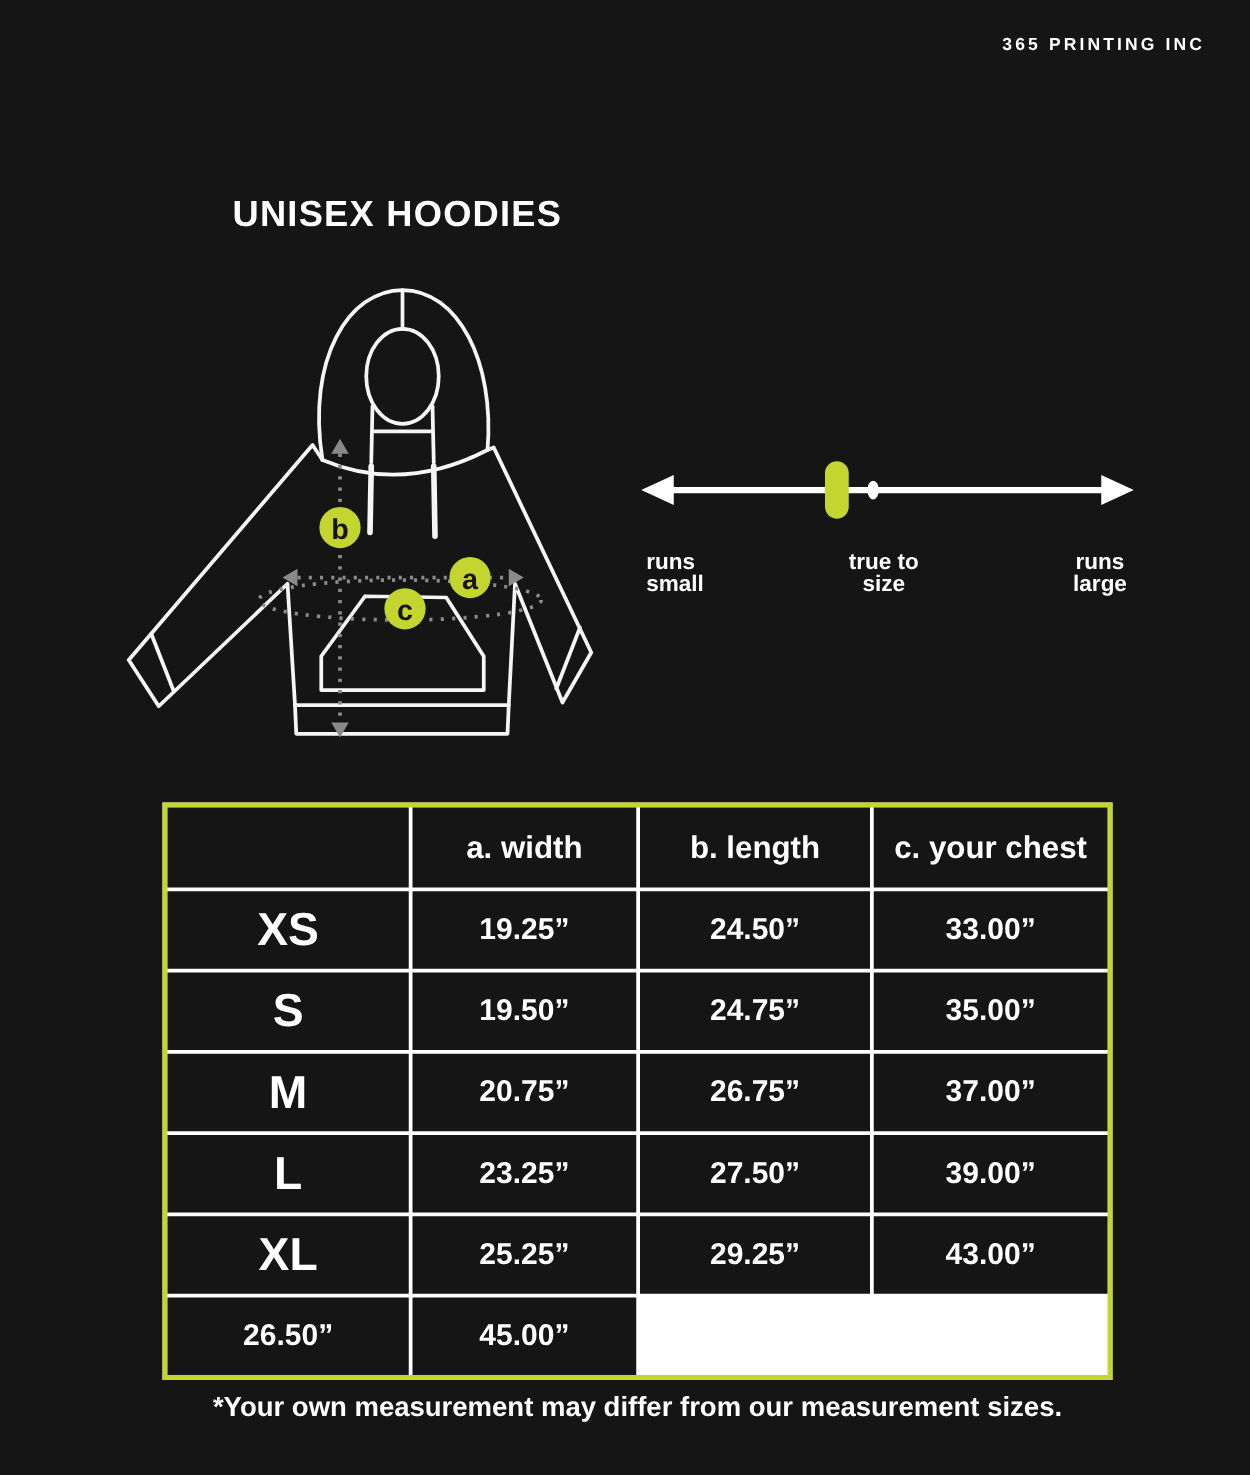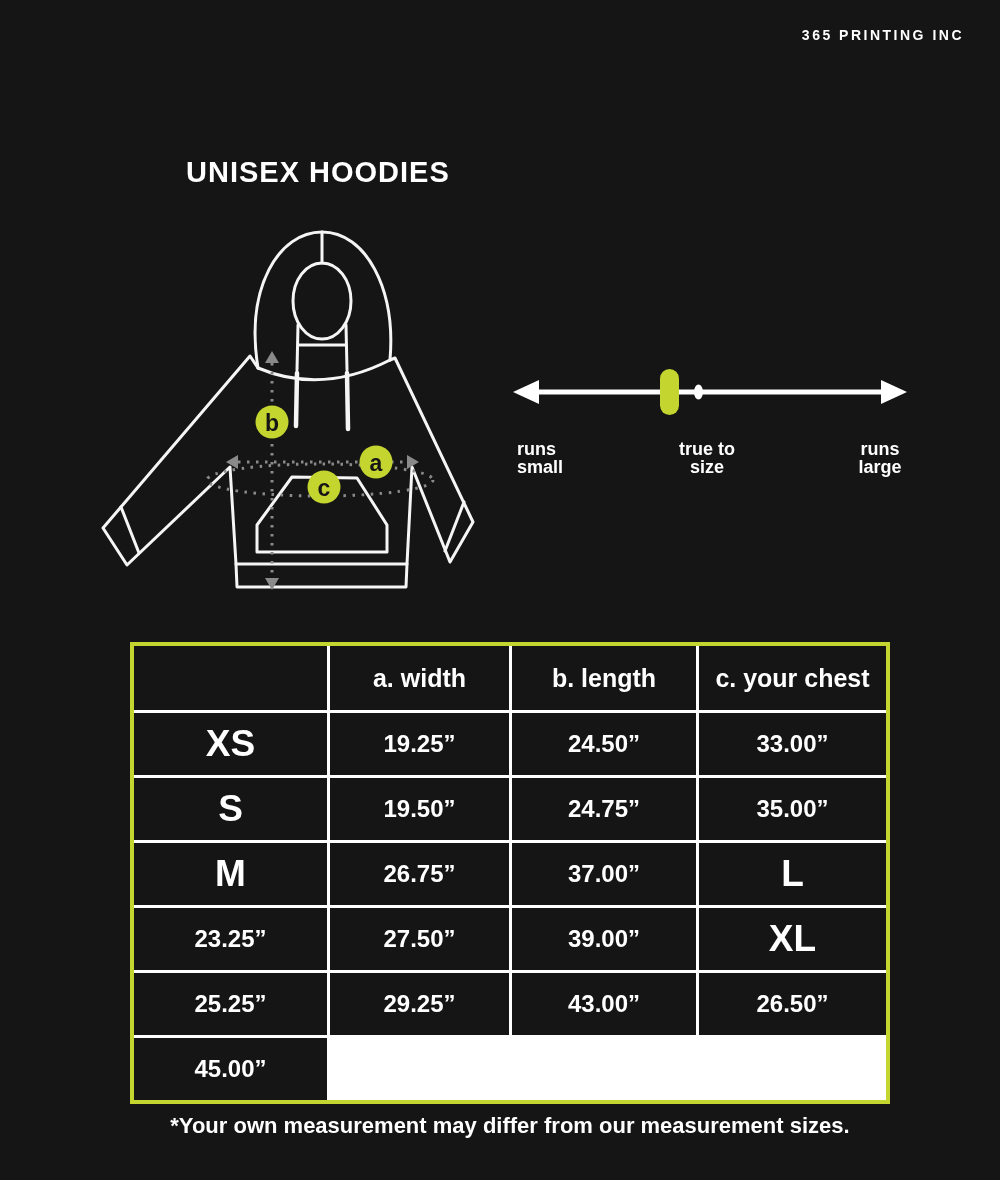--- a/index.html
+++ b/index.html
@@ -137,20 +137,21 @@
     <div class="cell val">19.25”</div>
     <div class="cell val">24.50”</div>
     <div class="cell val">33.00”</div>
 
     <div class="cell size">S</div>
     <div class="cell val">19.50”</div>
     <div class="cell val">24.75”</div>
     <div class="cell val">35.00”</div>
 
     <div class="cell size">M</div>
+    <div class="cell val">20.75”</div>
     <div class="cell val">26.75”</div>
     <div class="cell val">37.00”</div>
 
     <div class="cell size">L</div>
     <div class="cell val">23.25”</div>
     <div class="cell val">27.50”</div>
     <div class="cell val">39.00”</div>
 
     <div class="cell size">XL</div>
     <div class="cell val">25.25”</div>

